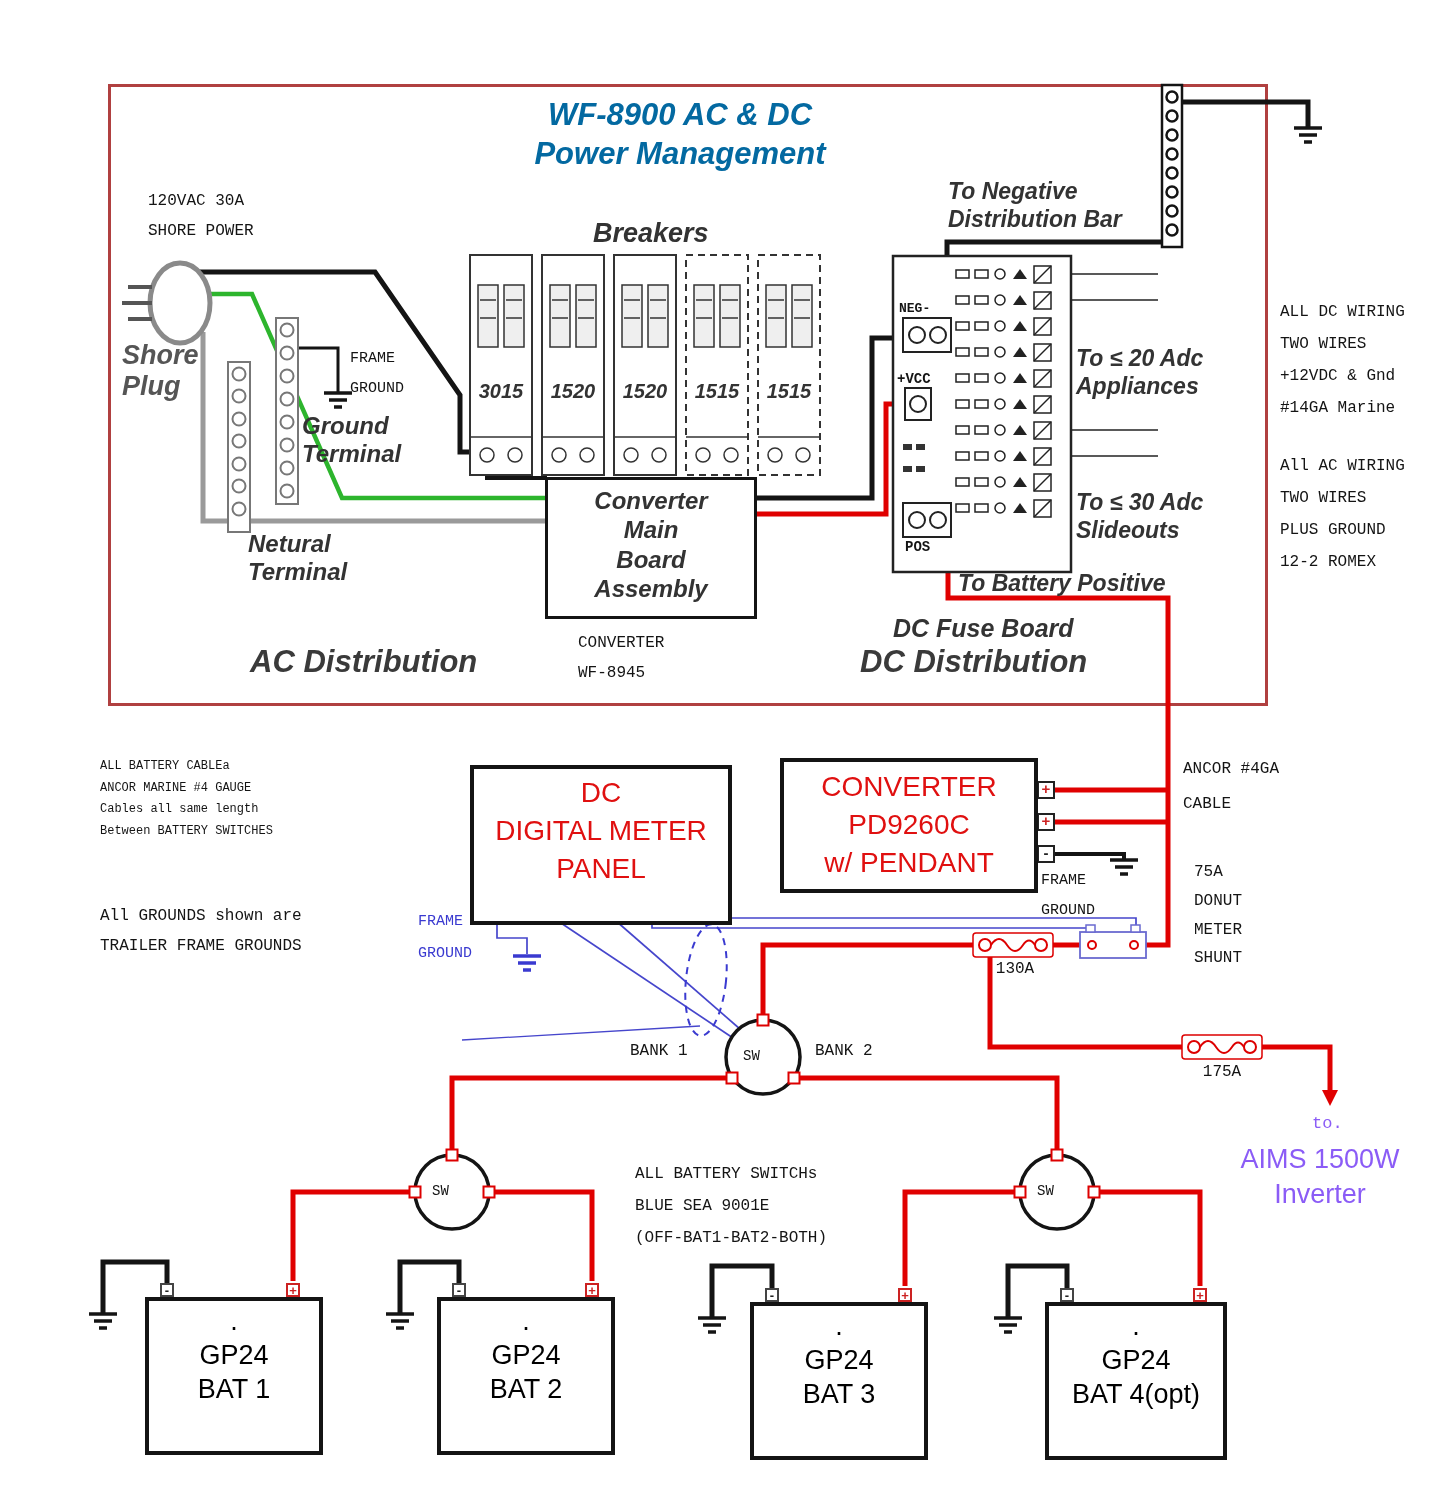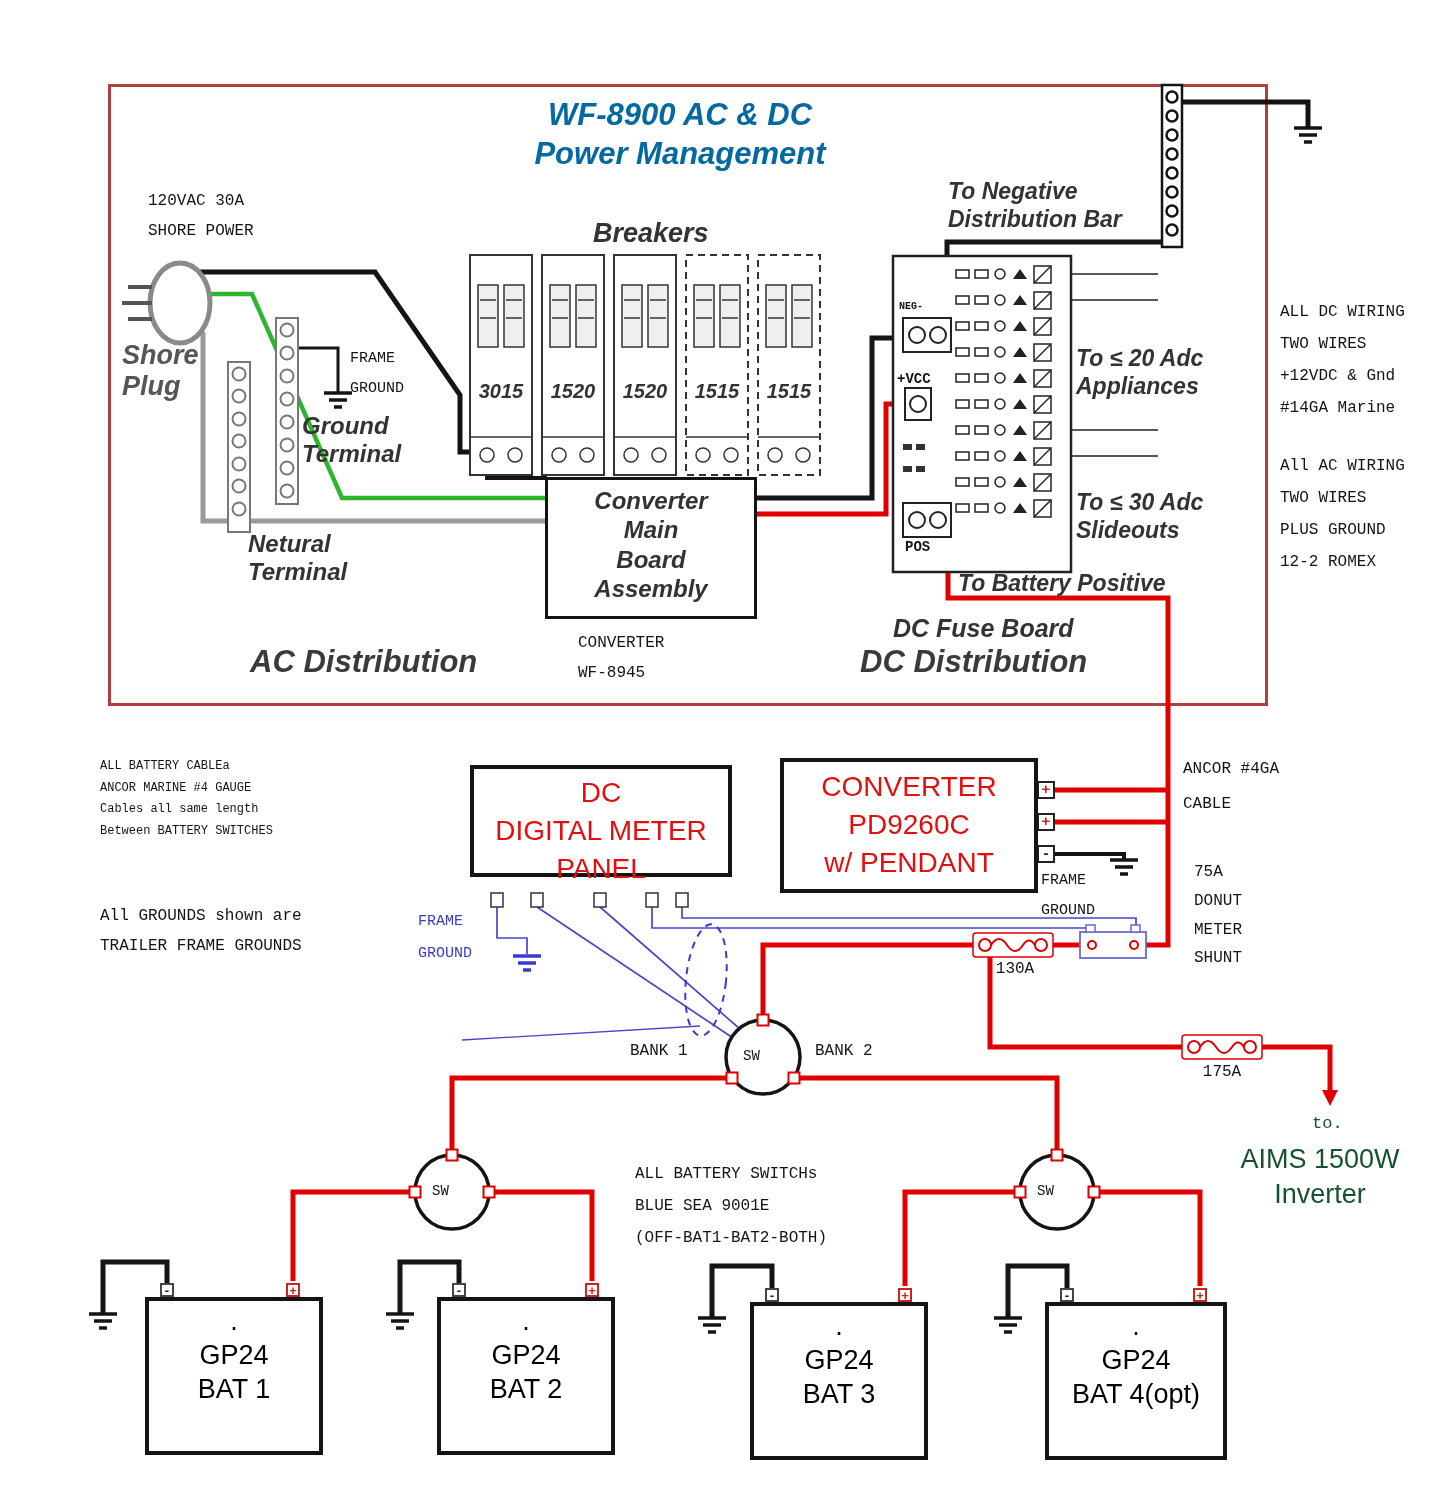--- a/index.html
+++ b/index.html
@@ -3,21 +3,21 @@
 <meta charset="utf-8">
 <style>
   html,body{margin:0;padding:0;background:#fff;}
   #canvas{position:relative;width:1445px;height:1508px;background:#fff;overflow:hidden;
           font-family:"Liberation Sans","DejaVu Sans",sans-serif;}
   .a{position:absolute;}
   .pre{white-space:pre-line;}
   .mono{font-family:"Liberation Mono","DejaVu Sans Mono",monospace;color:#141414;}
   .it{font-family:"Liberation Sans","DejaVu Sans",sans-serif;font-style:italic;color:#333;}
   .ctr{text-align:center;}
-  .redtx{color:#14532d;}
+  .redtx{color:#8b5cf6;}
   .bluetx{color:#3a3ad0;}
   .blkbox{position:absolute;background:#fff;border:3px solid #141414;box-sizing:border-box;z-index:2;}
   .thick{border-width:4px;}.z3{z-index:3}
   .term{position:absolute;width:14px;height:14px;box-sizing:border-box;background:#fff;
         font-size:13px;line-height:11px;text-align:center;font-weight:bold;z-index:3;}
   .term.pos{border:2px solid #cc2222;color:#cc2222;}
   .term.neg{border:2px solid #444;color:#222;}
   svg{position:absolute;left:0;top:0;z-index:1;}
 </style>
 </head>
@@ -289,21 +289,21 @@
 Assembly</div>
 
   <div class="a mono pre z3" style="left:578px;top:628px;font-size:16px;line-height:1.9;">CONVERTER
 WF-8945</div>
 
   <div class="a it z3" style="left:250px;top:644px;font-size:31px;font-weight:600;color:#3a3a3a;">AC Distribution</div>
 
   <div class="a it pre z3" style="left:948px;top:178px;font-size:23px;line-height:1.2;font-weight:600;">To Negative
 Distribution Bar</div>
 
-  <div class="a mono z3" style="left:899px;top:301px;font-size:10px;font-weight:bold;">NEG-</div>
+  <div class="a mono z3" style="left:899px;top:301px;font-size:13px;font-weight:bold;">NEG-</div>
   <div class="a mono z3" style="left:897px;top:371px;font-size:14px;font-weight:bold;">+VCC</div>
   <div class="a mono z3" style="left:905px;top:539px;font-size:14px;font-weight:bold;">POS</div>
 
   <div class="a it pre z3" style="left:1076px;top:345px;font-size:23px;line-height:1.2;font-weight:600;">To ≤ 20 Adc
 Appliances</div>
   <div class="a it pre z3" style="left:1076px;top:489px;font-size:23px;line-height:1.2;font-weight:600;">To ≤ 30 Adc
 Slideouts</div>
   <div class="a it z3" style="left:958px;top:570px;font-size:23px;font-weight:600;">To Battery Positive</div>
 
   <div class="a it z3" style="left:893px;top:614px;font-size:25px;font-weight:600;">DC Fuse Board</div>
@@ -318,21 +318,21 @@
 PLUS GROUND
 12-2 ROMEX</div>
 
   <div class="a mono pre z3" style="left:100px;top:756px;font-size:12px;line-height:1.8;">ALL BATTERY CABLEa
 ANCOR MARINE #4 GAUGE
 Cables all same length
 Between BATTERY SWITCHES</div>
   <div class="a mono pre z3" style="left:100px;top:902px;font-size:16px;line-height:1.85;">All GROUNDS shown are
 TRAILER FRAME GROUNDS</div>
 
-  <div class="blkbox thick pre ctr" style="left:470px;top:765px;width:262px;height:112px;font-size:28px;line-height:1.35;padding-top:5px;color:#e01010;">DC
+  <div class="blkbox thick pre ctr" style="left:470px;top:765px;width:262px;height:160px;font-size:28px;line-height:1.35;padding-top:5px;color:#e01010;">DC
 DIGITAL METER
 PANEL</div>
 
   <div class="blkbox thick pre ctr" style="left:780px;top:758px;width:258px;height:135px;font-size:28px;line-height:1.35;padding-top:6px;color:#e01010;">CONVERTER
 PD9260C
 w/ PENDANT</div>
 
   <div class="a ctr z3" style="left:1038px;top:781px;width:16px;height:16px;font-size:15px;line-height:16px;font-weight:bold;color:#cc2222;">+</div>
   <div class="a ctr z3" style="left:1038px;top:813px;width:16px;height:16px;font-size:15px;line-height:16px;font-weight:bold;color:#cc2222;">+</div>
   <div class="a ctr z3" style="left:1038px;top:845px;width:16px;height:16px;font-size:15px;line-height:16px;font-weight:bold;color:#222;">-</div>

